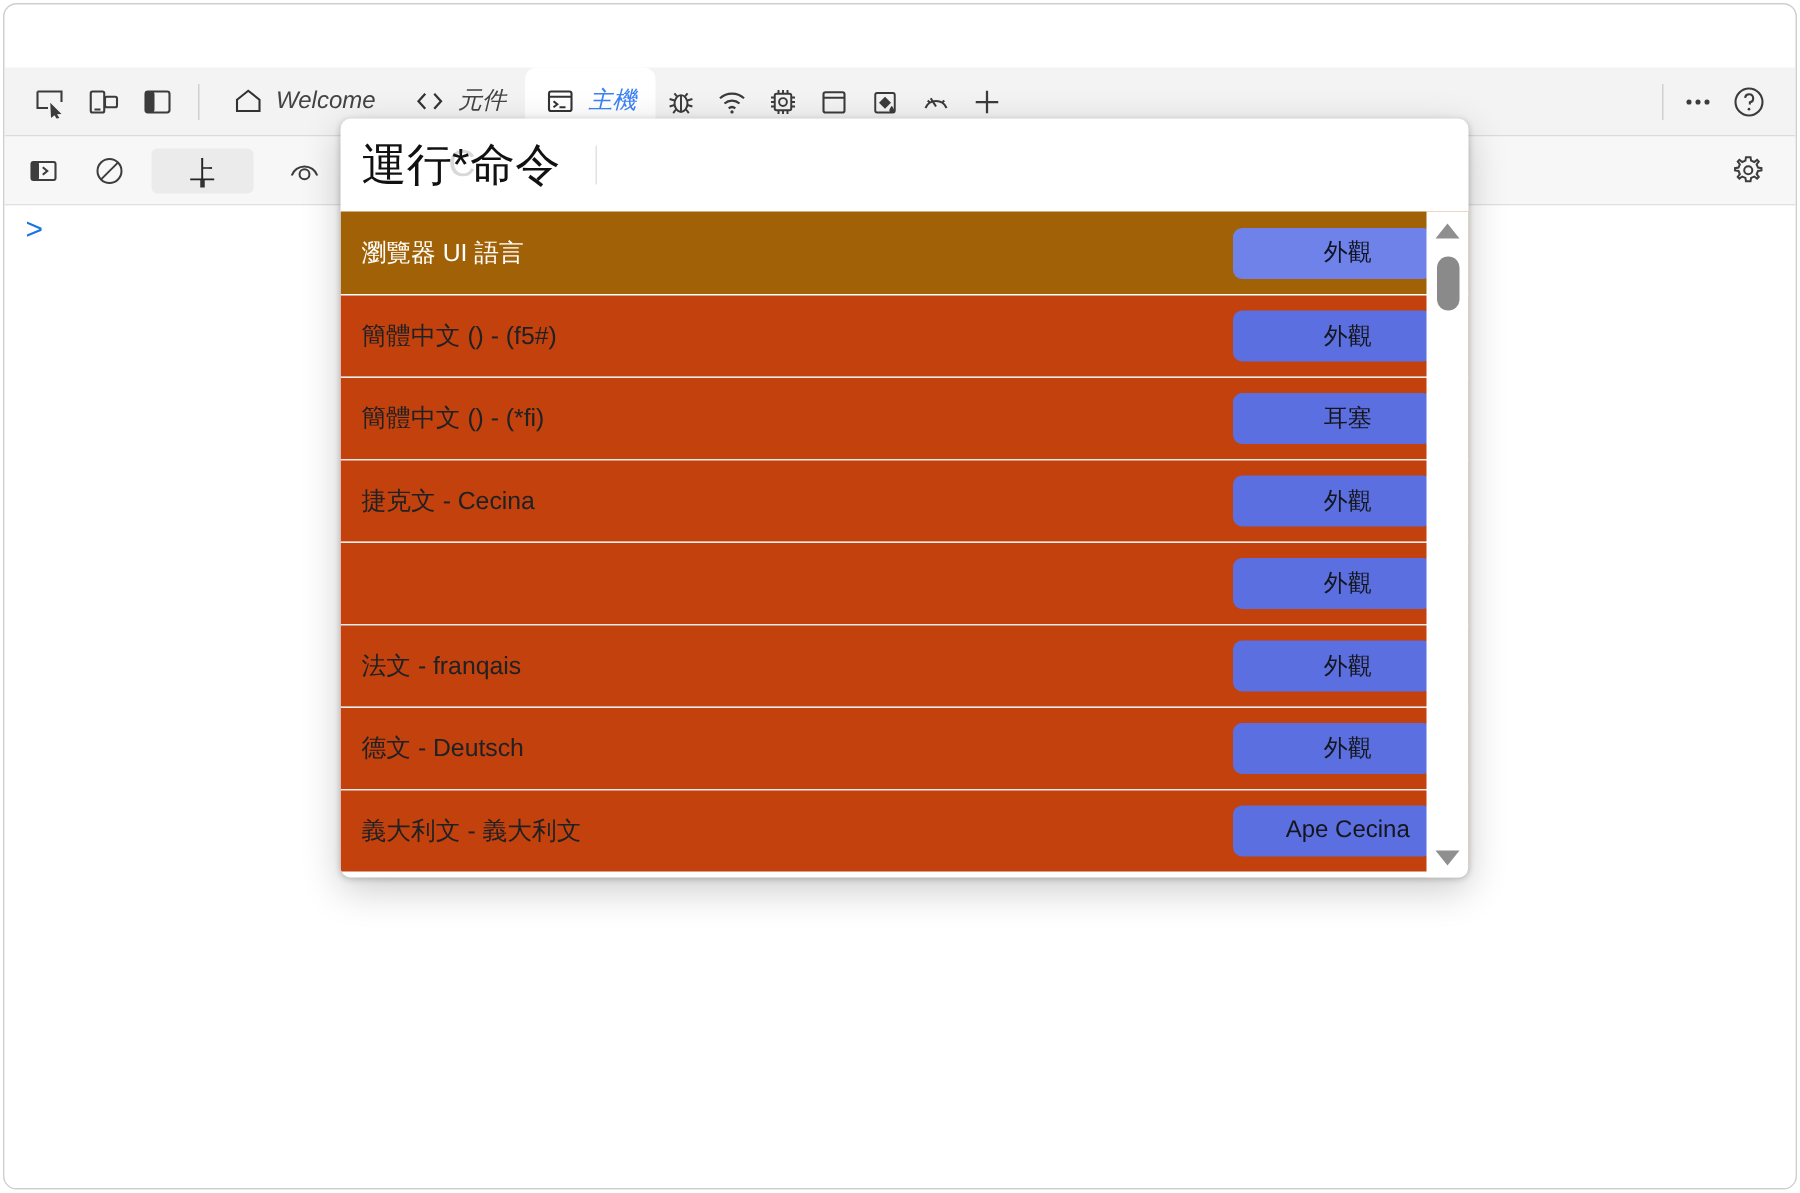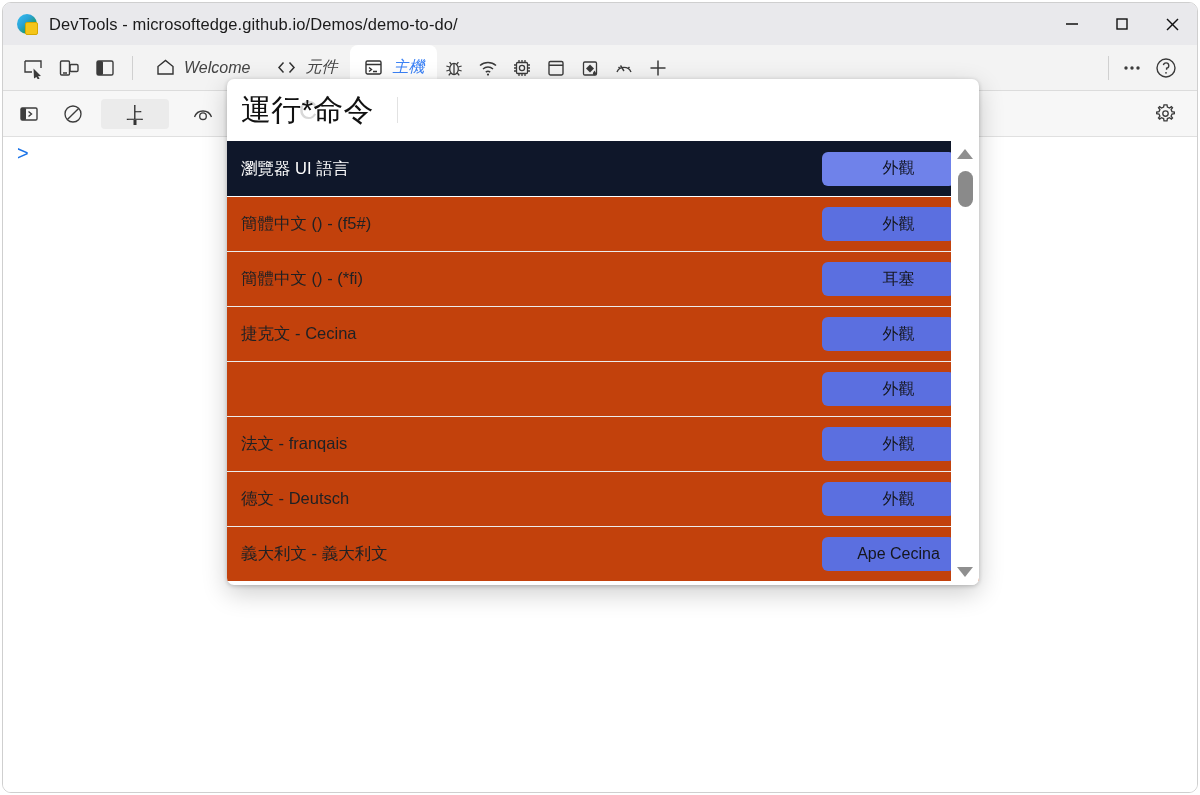--- a/index.html
+++ b/index.html
@@ -172,21 +172,21 @@
   }
   .cmd-row {
     height: 55px; flex: 0 0 auto;
     display: flex; align-items: center;
     padding: 0 0 0 14px;
     border-top: 1px solid #ececec;
     background: #c2410c;
     position: relative;
   }
   .cmd-row:first-child { border-top: none; }
-  .cmd-row.selected { background: #0f172a; border-top-color: #1a73e8; }
+  .cmd-row.selected { background: #a16207; border-top-color: #1a73e8; }
   .cmd-row.selected + .cmd-row { border-top-color: #ffffff; }
   .cmd-label {
     font-size: 16.5px; color: #202124;
     white-space: nowrap; overflow: hidden; text-overflow: ellipsis;
   }
   .cmd-row.selected .cmd-label { color: #ffffff; }
   .cmd-badge {
     position: absolute; right: 24px; top: 50%;
     transform: translateY(-50%);
     width: 133px; height: 34px;
@@ -223,43 +223,20 @@
     position: absolute; left: 7px; top: 4px;
     width: 15px; height: 36px;
     background: #8a8a8a; border-radius: 8px;
   }
 </style>
 </head>
 <body>
 
 <div class="window">
 
-  <div class="titlebar">
-    <div class="app-icon"></div>
-    <div class="title-text">DevTools - microsoftedge.github.io/Demos/demo-to-do/</div>
-
-    <div class="wincontrols">
-      <div class="wc">
-        <svg width="16" height="16" viewBox="0 0 16 16">
-            <line x1="2" y1="8" x2="14" y2="8" stroke="currentColor" stroke-width="1.3"></line>
-          </svg>
-      </div>
-      <div class="wc">
-        <svg width="16" height="16" viewBox="0 0 16 16">
-            <rect x="3" y="3" width="10" height="10" fill="none" stroke="currentColor" stroke-width="1.4"></rect>
-          </svg>
-      </div>
-      <div class="wc">
-        <svg width="17" height="17" viewBox="0 0 17 17">
-            <line x1="3" y1="3" x2="14" y2="14" stroke="currentColor" stroke-width="1.4"></line>
-            <line x1="14" y1="3" x2="3" y2="14" stroke="currentColor" stroke-width="1.4"></line>
-          </svg>
-      </div>
-    </div>
-  </div>
 
   <div class="tabstrip">
 
     <div class="tool-btn">
       <svg width="22" height="22" viewBox="0 0 22 22" fill="none" stroke="currentColor" stroke-width="1.4">
         <path d="M3 4h16v7"></path>
           <path d="M3 4v11h7"></path>
         <path d="M11.5 11.5 L19 19 L16 19.2 L17.6 21.6 L15.8 22.4 L14.4 19.9 L12 21.6 Z" fill="currentColor" stroke="none"></path>
       </svg>
     </div>

